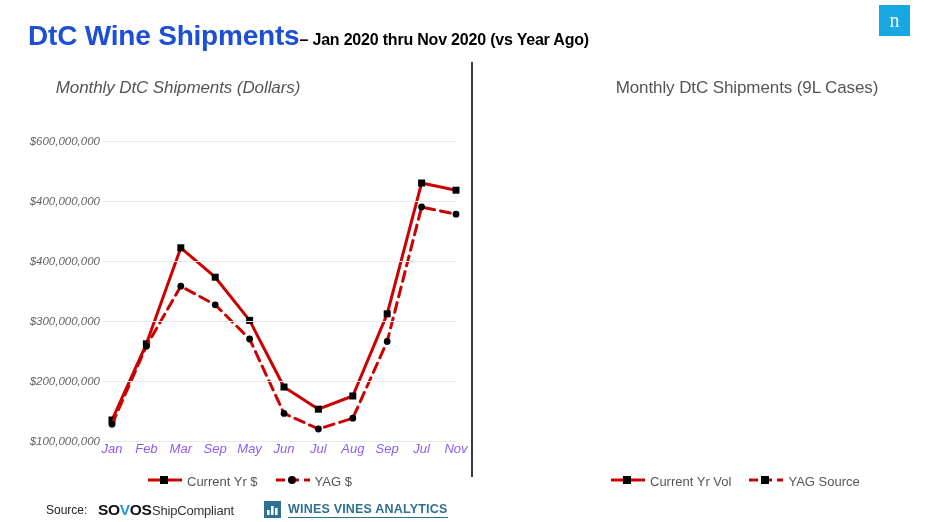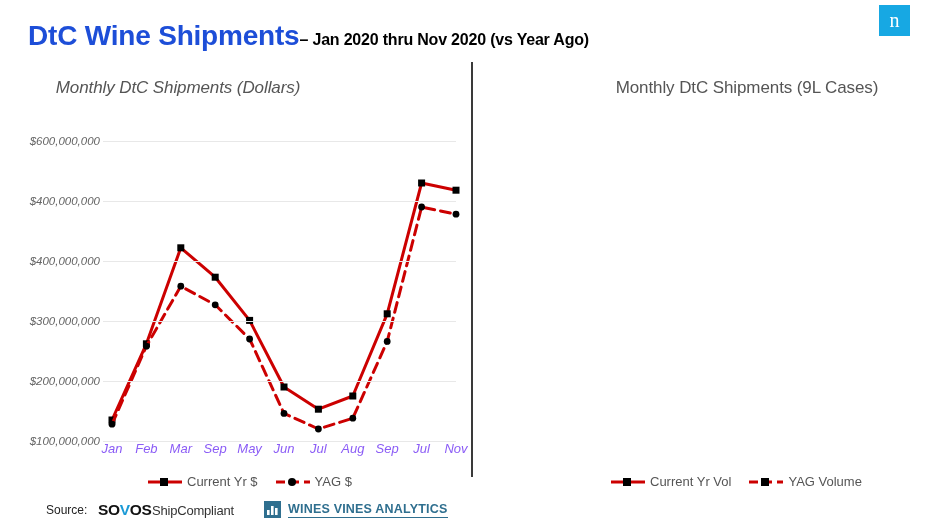--- a/index.html
+++ b/index.html
@@ -132,21 +132,21 @@
     gap: 18px;
     font-size: 13px;
     color: #555555;
     white-space: nowrap;
   }
   .legend-left  { left: 148px; top: 474px; }
   .legend-right { left: 611px; top: 474px; }
 
   .legend-item {
     display: flex;
-    align-items: center;
+    align-items: flex-start;
     gap: 5px;
   }
   .legend-label { color: #555555; }
 
   
   .footer {
     position: absolute;
     left: 0; top: 498px;
     width: 939px; height: 24px;
     display: flex;
@@ -287,21 +287,21 @@
       <line x1="0" y1="6" x2="34" y2="6" stroke="#cc0000" stroke-width="3"></line>
       <rect x="12" y="2" width="8" height="8" fill="#000000"></rect>
     </svg>
     <span class="legend-label">Current Yr Vol</span>
   </div>
   <div class="legend-item">
     <svg width="34" height="12">
       <line x1="0" y1="6" x2="34" y2="6" stroke="#cc0000" stroke-width="3" stroke-dasharray="9,5"></line>
       <rect x="12" y="2" width="8" height="8" fill="#000000"></rect>
     </svg>
-    <span class="legend-label">YAG Volume</span>
+    <span class="legend-label">YAG Source</span>
   </div>
 </div>
 
 <div class="footer">
   <span class="src-word">Source:</span>
   <span class="sovos"><span>SO</span><span class="slash">V</span><span>OS</span></span>
   <span class="shipcompliant">ShipCompliant</span>
   <span class="wva-mark">
     <svg width="17" height="17" viewBox="0 0 17 17">
       <rect x="3" y="9" width="2.6" height="5" fill="#ffffff"></rect>

